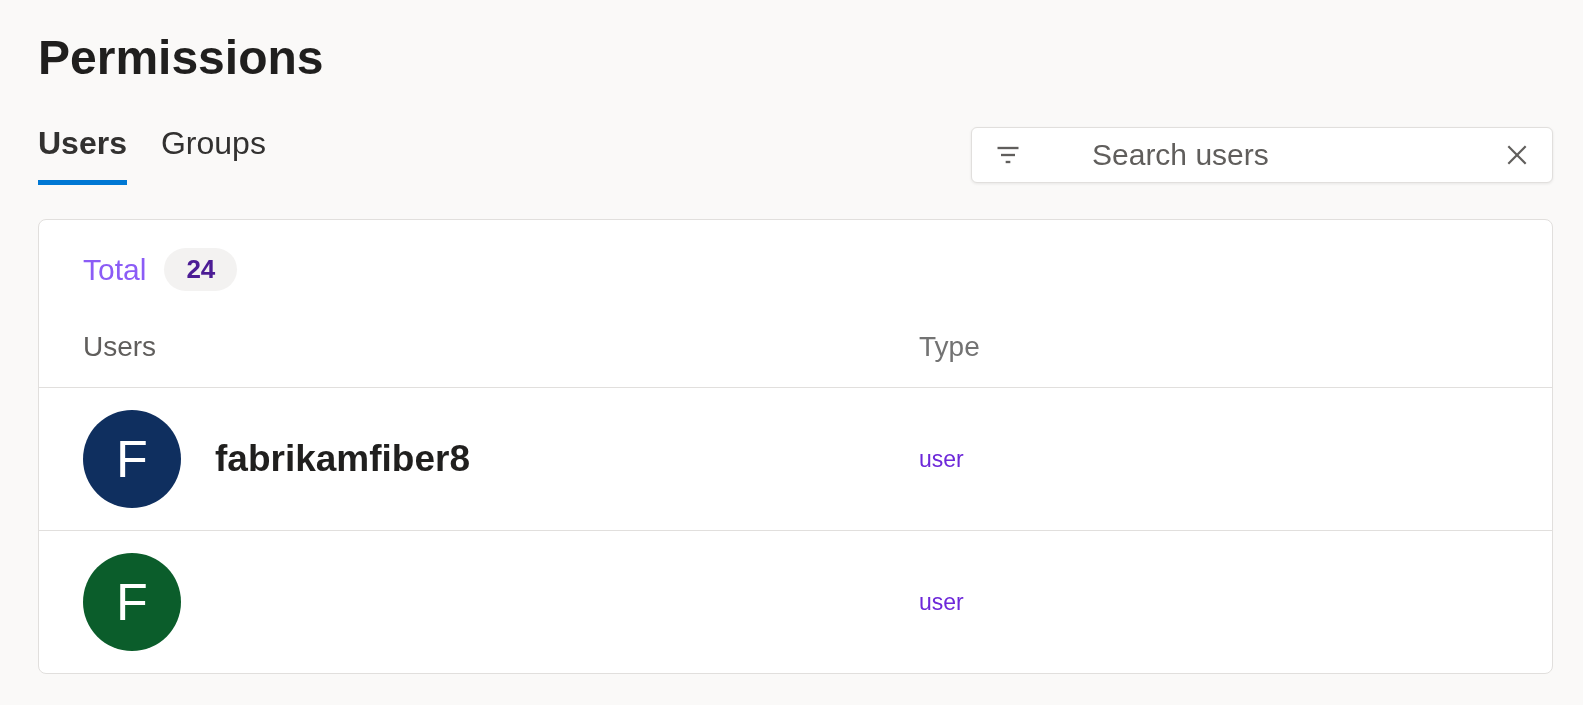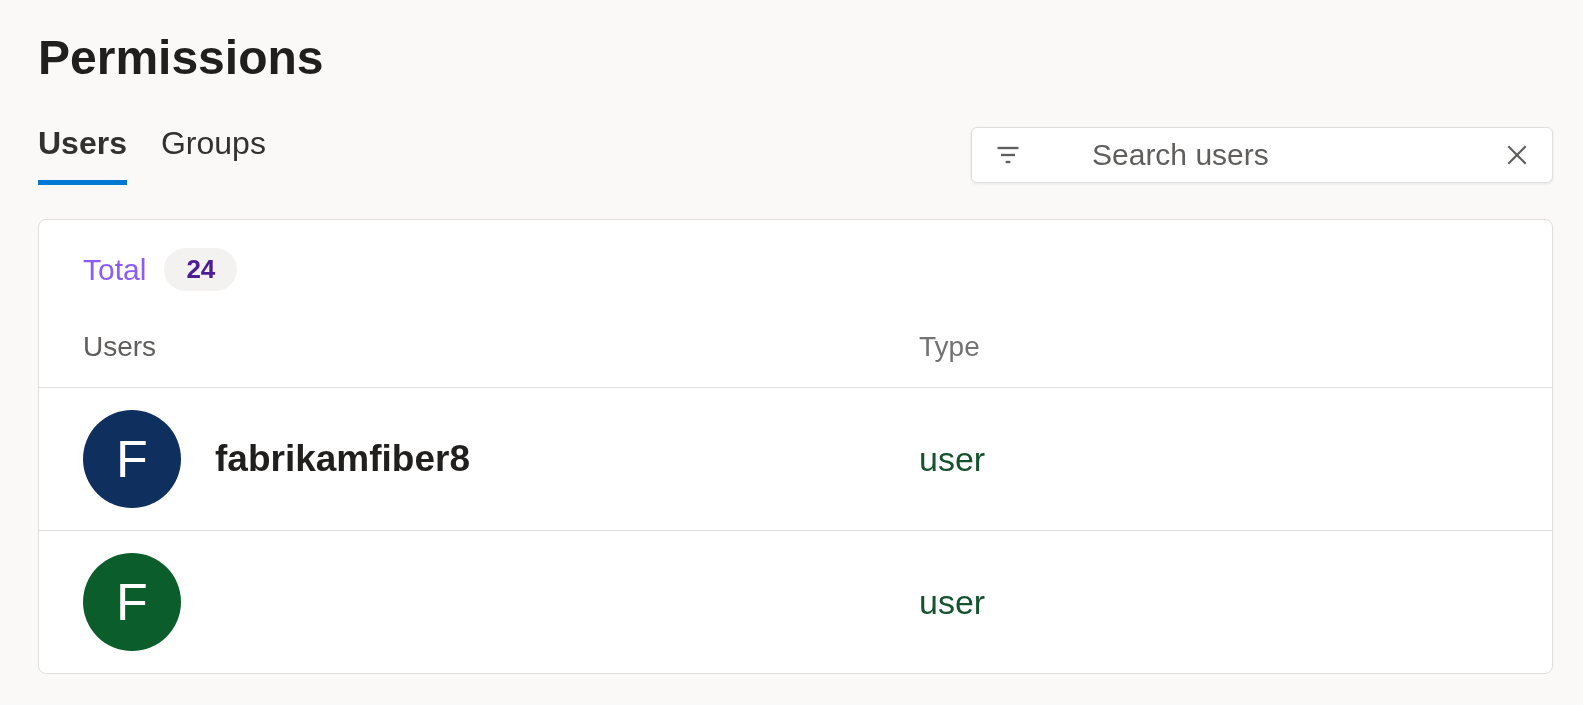--- a/index.html
+++ b/index.html
@@ -144,22 +144,22 @@
       color: #ffffff;
       font-weight: 400;
       flex-shrink: 0;
     }
     .user-name {
       font-size: 37px;
       font-weight: 600;
       color: #201f1e;
     }
     .col-type {
-      font-size: 34px;
-      color: #14532d;
+      font-size: 23px;
+      color: #6d28d9;
     }
   </style>
 </head>
 <body>
 
 <div class="container">
   <h1 class="page-title">Permissions</h1>
 
   <div class="tabs-row">
     <div class="tabs">

